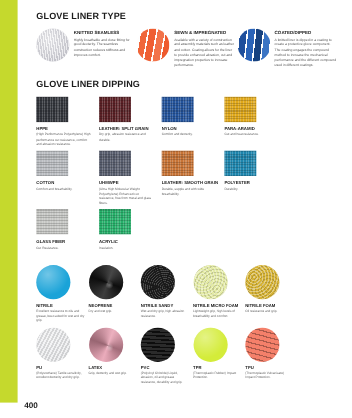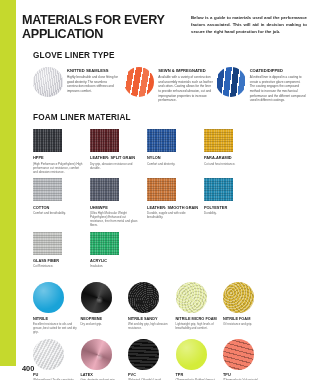--- a/index.html
+++ b/index.html
@@ -226,24 +226,20 @@
 </style>
 </head>
 <body>
 
 <div id="page">
 
   <div id="accent-bar" style="background: rgb(197, 217, 45);"></div>
 
   <div id="content">
 
-    <div class="header">
-      <div class="title">MATERIALS FOR EVERY APPLICATION</div>
-      <div class="intro">Below is a guide to materials used and the performance factors associated. This will aid in decision making to secure the right hand protection for the job.</div>
-    </div>
 
     <div class="section">
       <div class="sec-head">GLOVE LINER TYPE</div>
       <div class="type-row">
 
         <div class="type-item">
           <div class="type-photo ph-knit"></div>
           <div class="type-text">
             <div class="type-name">KNITTED SEAMLESS</div>
             <div class="type-desc">Highly breathable and close fitting for good dexterity. The seamless construction reduces stiffness and improves comfort.</div>
@@ -263,21 +259,21 @@
           <div class="type-text">
             <div class="type-name">COATED/DIPPED</div>
             <div class="type-desc">A knitted liner is dipped in a coating to create a protective glove component. The coating engages the compound method to increase the mechanical performance and the different compound used in different coatings.</div>
           </div>
         </div>
 
       </div>
     </div>
 
     <div class="section">
-      <div class="sec-head">FOAM LINER MATERIAL</div>
+      <div class="sec-head">GLOVE LINER DIPPING</div>
       <div class="mat-grid" id="mat-grid">
           <div class="mat-cell">
             <div class="sw-square" style="background: rgb(51, 54, 60);"></div>
             <div class="mat-name">HPPE</div>
             <div class="mat-desc">(High Performance Polyethylene) High performance cut resistance, comfort and abrasion resistance.</div>
           </div>
           <div class="mat-cell">
             <div class="sw-square" style="background: rgb(90, 32, 37);"></div>
             <div class="mat-name">LEATHER: SPLIT GRAIN</div>
             <div class="mat-desc">Dry grip, abrasion resistance and durable.</div>

